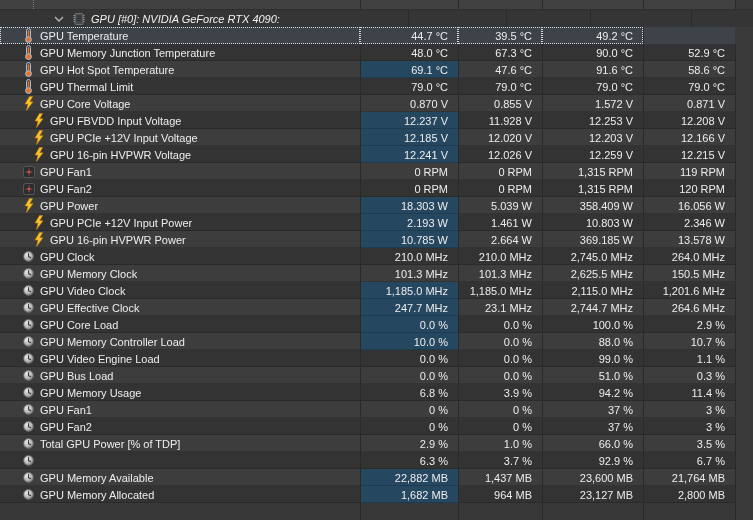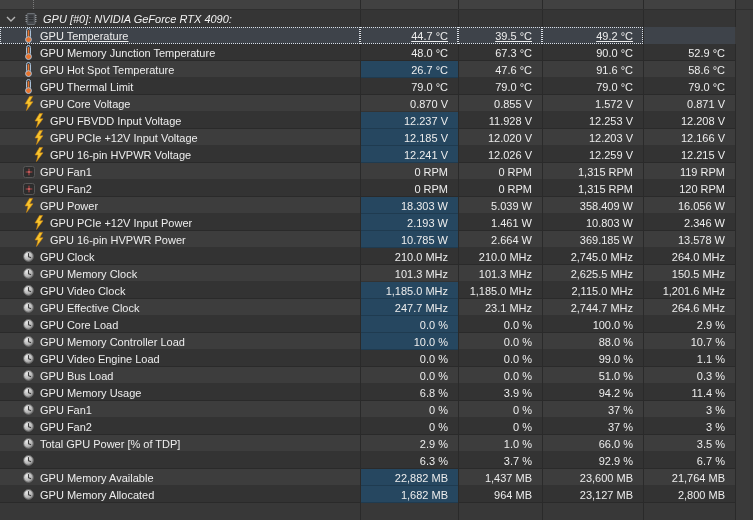--- a/index.html
+++ b/index.html
@@ -11,36 +11,36 @@
   .grid{display:grid;grid-template-columns:360px 98px 84px 101px 92px 18px;}
   .cell{border-left:1px solid #2a2a2a;box-sizing:border-box;}
   .cell.first{border-left:none;}
   .cell.gutter{background:#3a3a3a;}
   
   .top-strip{height:10px;background:#414141;border-bottom:1px solid #2f2f2f;box-sizing:border-box;position:relative;}
   .top-strip .cell{height:100%;background:#414141;}
   .top-strip .cell.gutter{background:#3a3a3a;}
   .tree-tick{position:absolute;left:33px;top:0;height:9px;width:0;border-left:1px dotted #7a7a7a;}
   
-  .header-row{height:17px;background:#353535;}
+  .header-row{height:17px;background:#353535;padding-left:48px;}
   .header-row .cell{height:17px;}
   .hdr-label{display:flex;align-items:center;gap:6px;padding-left:6px;}
   .hdr-title{font-style:italic;color:#f2f2f2;white-space:nowrap;}
   
   .row{height:17px;}
   .row .cell{height:17px;display:flex;align-items:center;box-shadow:inset 0 -1px rgba(0,0,0,.16);}
   .row.light .cell{background:#3d3d3d;}
   .row.dark .cell{background:#333333;}
   .row .cell.gutter{background:#3a3a3a;box-shadow:none;}
   .label-cell{gap:5px;padding-left:22px;white-space:nowrap;overflow:hidden;}
   .row.indent .label-cell{padding-left:32px;}
   .val-cell{justify-content:flex-end;padding-right:10px;white-space:nowrap;}
   .row .cell.hl{background:#264760 !important;}
   .row.selected .cell{background:#3e434a;}
-  .row.selected .cell:not(.gutter){outline:1px dotted #d9dfe7;outline-offset:-1px;text-decoration:underline;}
+  .row.selected .cell:not(.gutter){outline:1px dotted #d9dfe7;outline-offset:-1px;}
   
   .filler{height:17px;background:#383838;}
   .filler .cell{height:100%;background:#383838;}
   .filler .cell.gutter{background:#3a3a3a;}
   .icon{display:inline-flex;flex:none;align-items:center;justify-content:center;width:13px;height:15px;}
   .icon svg{display:block;}
   .chev{display:inline-flex;width:12px;flex:none;}
 </style>
 </head>
 <body>
@@ -132,21 +132,21 @@
         <div class="cell first label-cell">
           <span class="icon">
             <svg width="9" height="15" viewBox="0 0 9 15">
               <rect x="2.5" y="0.5" width="4" height="10" rx="2" fill="#3a3f44" stroke="#a9c1d9"></rect>
               <rect x="3.7" y="2.2" width="1.6" height="8" fill="#e8732c"></rect>
               <circle cx="4.5" cy="11.6" r="2.9" fill="#e8732c" stroke="#a9c1d9"></circle>
             </svg>
           </span>
           <span>GPU Hot Spot Temperature</span>
         </div>
-        <div class="cell val-cell hl">26.7 °C</div>
+        <div class="cell val-cell hl">69.1 °C</div>
         <div class="cell val-cell">47.6 °C</div>
         <div class="cell val-cell">91.6 °C</div>
         <div class="cell val-cell">58.6 °C</div>
         <div class="cell gutter"></div>
       </div>
       <div class="grid row dark">
         <div class="cell first label-cell">
           <span class="icon">
             <svg width="9" height="15" viewBox="0 0 9 15">
               <rect x="2.5" y="0.5" width="4" height="10" rx="2" fill="#3a3f44" stroke="#a9c1d9"></rect>

